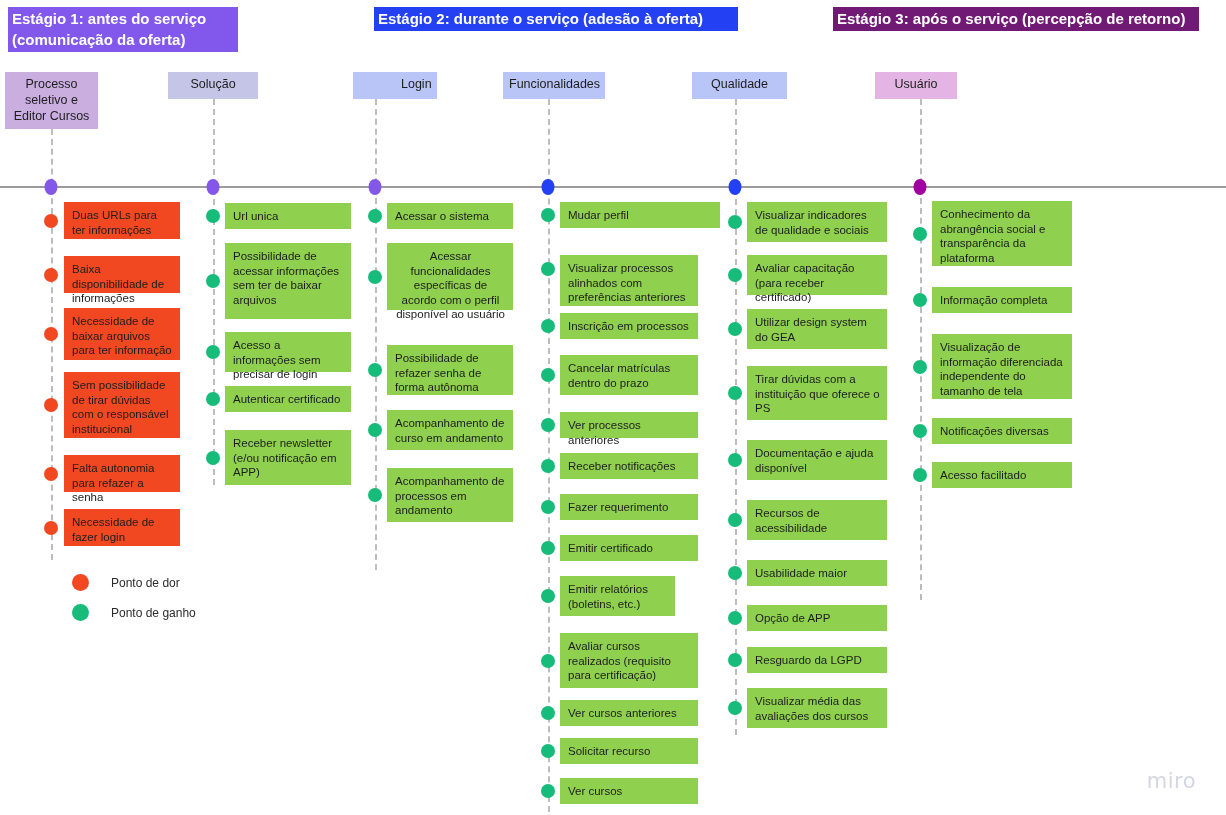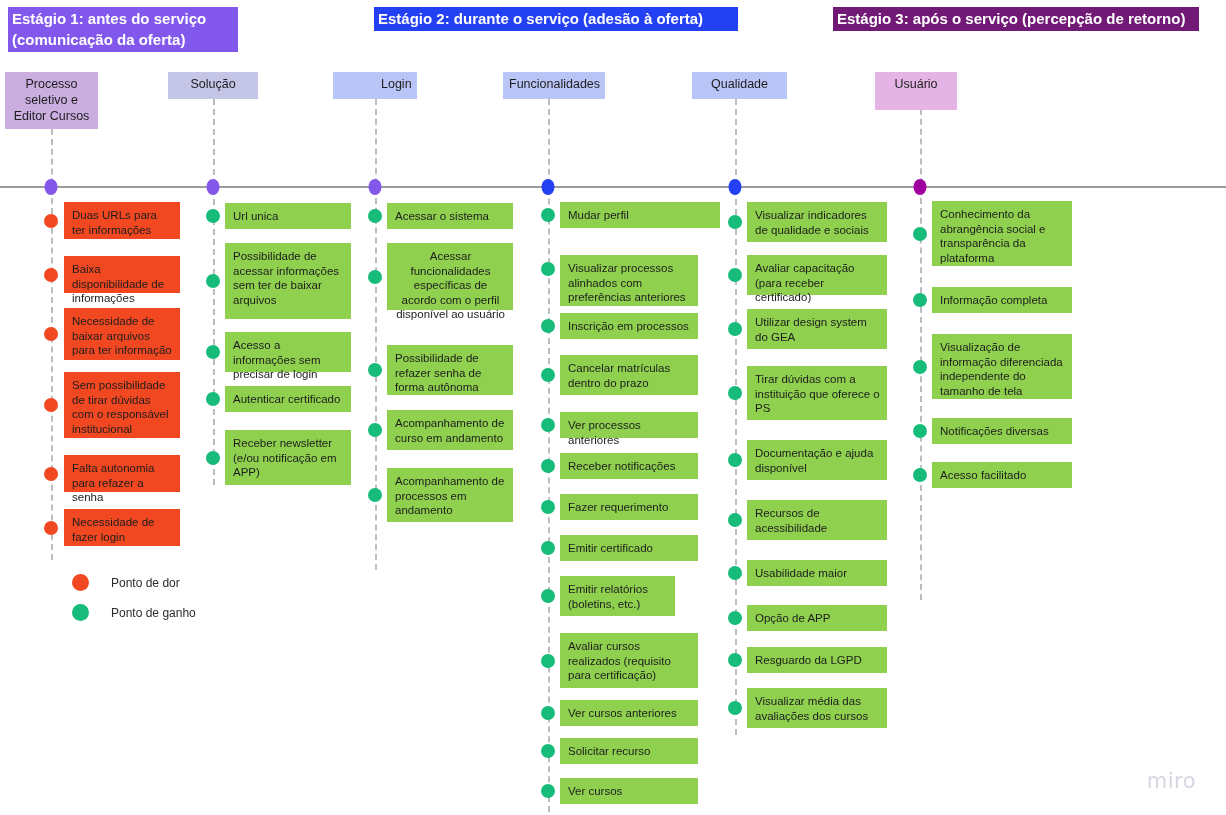--- a/index.html
+++ b/index.html
@@ -100,24 +100,24 @@
       <div class="dashed-v" style="left: 51px; top: 129px; height: 431px;"></div>
       <div class="dashed-v" style="left: 213px; top: 99px; height: 386px;"></div>
       <div class="dashed-v" style="left: 375px; top: 99px; height: 471px;"></div>
       <div class="dashed-v" style="left: 548px; top: 99px; height: 713px;"></div>
       <div class="dashed-v" style="left: 735px; top: 99px; height: 636px;"></div>
       <div class="dashed-v" style="left: 920px; top: 99px; height: 501px;"></div>
     </div>
   <div id="layer-chips">
       <div class="chip" style="left: 5px; top: 72px; width: 93px; height: 57px; background: rgb(203, 174, 224);">Processo seletivo e Editor Cursos</div>
       <div class="chip" style="left: 168px; top: 72px; width: 90px; height: 27px; background: rgb(197, 197, 232);">Solução</div>
-      <div class="chip" style="left: 333px; top: 72px; width: 84px; height: 27px; background: rgb(185, 196, 247); padding-left: 48px;">Login</div>
+      <div class="chip" style="left: 353px; top: 72px; width: 84px; height: 27px; background: rgb(185, 196, 247); padding-left: 48px;">Login</div>
       <div class="chip" style="left: 503px; top: 72px; width: 102px; height: 27px; background: rgb(185, 196, 247);">Funcionalidades</div>
       <div class="chip" style="left: 692px; top: 72px; width: 95px; height: 27px; background: rgb(185, 196, 247);">Qualidade</div>
-      <div class="chip" style="left: 875px; top: 72px; width: 82px; height: 38px; background: rgb(228, 181, 228);">Usuário</div>
+      <div class="chip" style="left: 875px; top: 72px; width: 82px; height: 27px; background: rgb(228, 181, 228);">Usuário</div>
     </div>
   <div id="layer-dots">
       <div class="dot" style="left: 51px; top: 187px; background: rgb(131, 88, 232);"></div>
       <div class="dot" style="left: 213px; top: 187px; background: rgb(131, 88, 232);"></div>
       <div class="dot" style="left: 375px; top: 187px; background: rgb(131, 88, 232);"></div>
       <div class="dot" style="left: 548px; top: 187px; background: rgb(35, 64, 242);"></div>
       <div class="dot" style="left: 735px; top: 187px; background: rgb(35, 64, 242);"></div>
       <div class="dot" style="left: 920px; top: 187px; background: rgb(161, 0, 161);"></div>
     </div>
   <div id="layer-cards">

